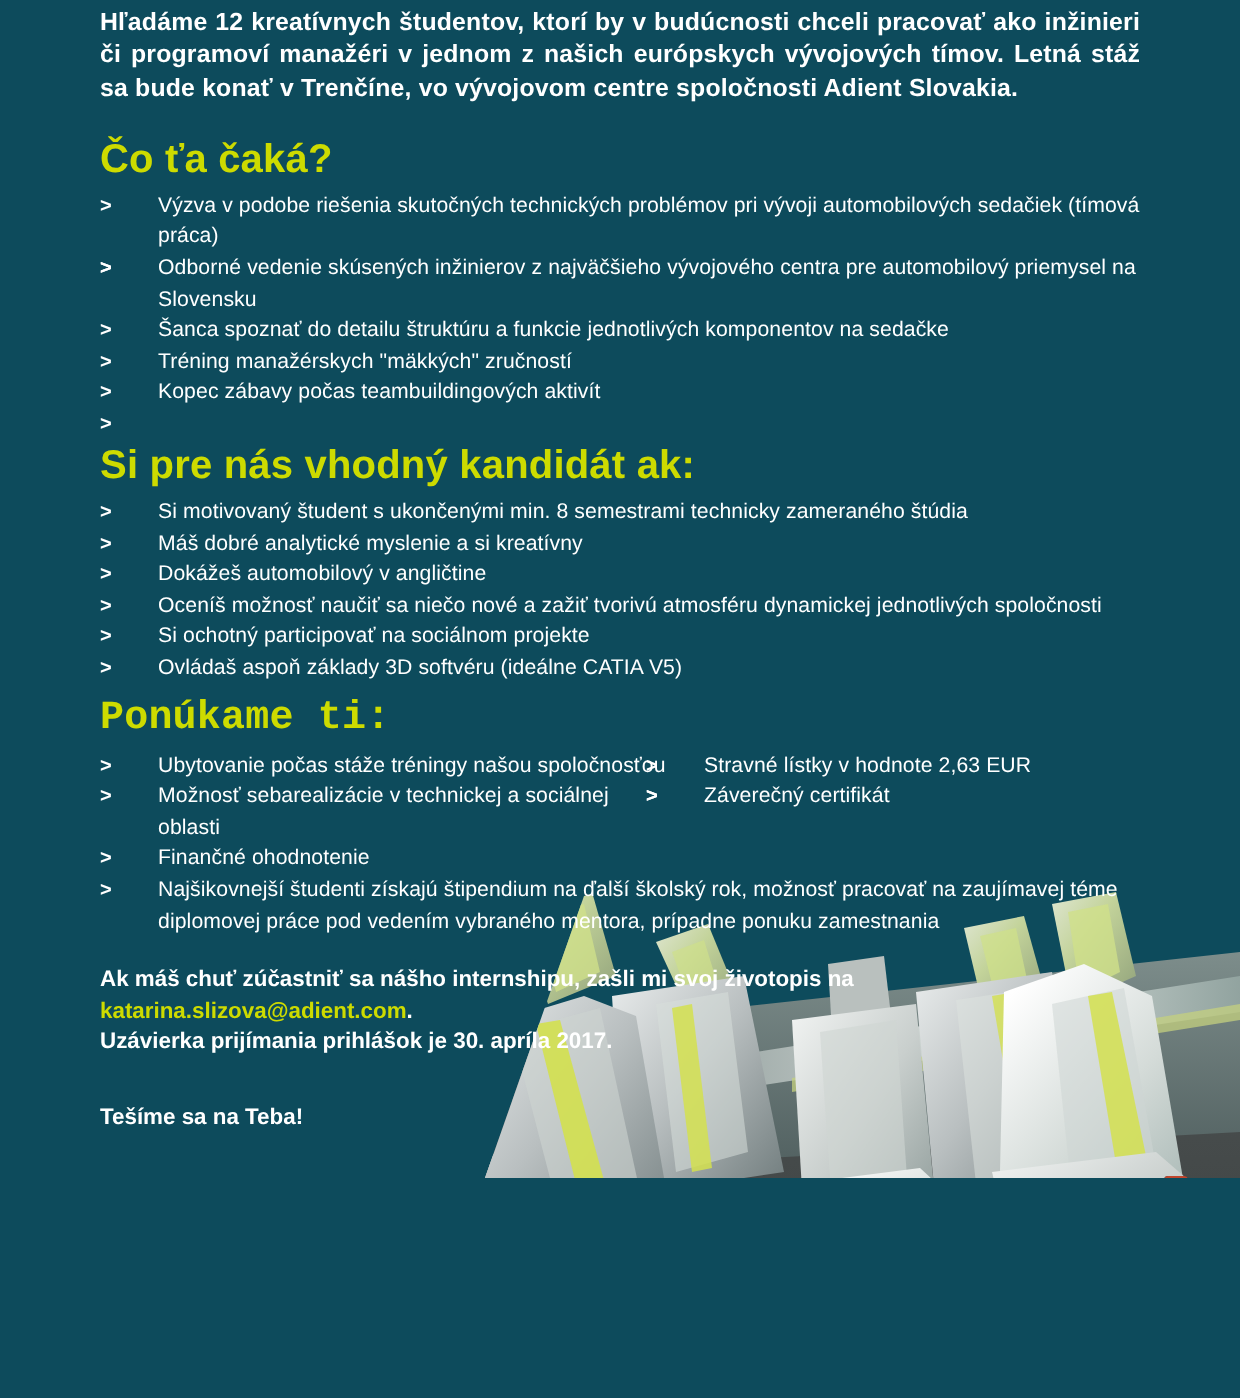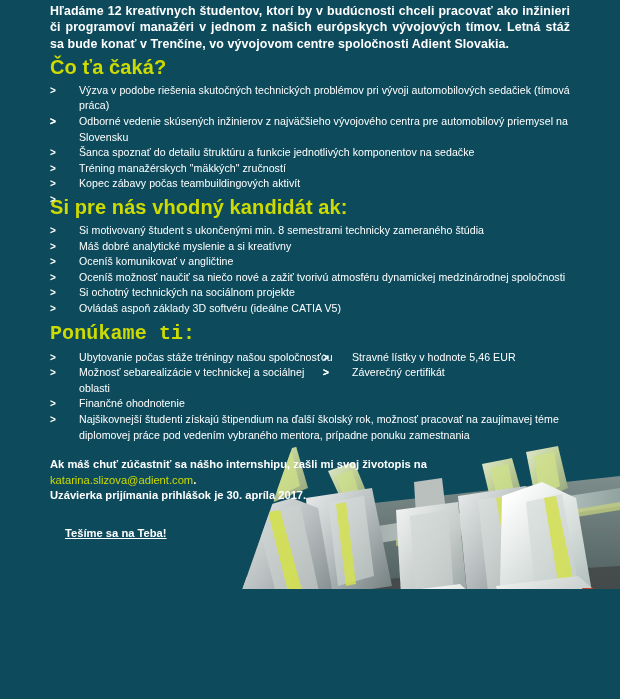--- a/index.html
+++ b/index.html
@@ -64,21 +64,21 @@
     padding-top: 3px;
     color: #ffffff;
     font-size: 12.4px;
     font-weight: bold;
     line-height: 16.3px;
     text-align: justify;
     letter-spacing: 0.1px;
   }
 
   h2.section-title {
-    margin: 3px 0 4px 0;
+    margin: 16px 0 4px 0;
     color: #cddb00;
     font-size: 20px;
     font-weight: bold;
     line-height: 24px;
     letter-spacing: 0.1px;
   }
   h2.section-title.tight { margin-top: 5px; font-family: Liberation Mono, monospace; }
 
   ul.bullets {
     list-style: none;
@@ -120,29 +120,28 @@
   .closing {
     margin: 14px 0 0 0;
     color: #ffffff;
     font-size: 11.2px;
     font-weight: bold;
     line-height: 15.5px;
   }
   .closing a.email {
     color: #cddb00;
     text-decoration: none;
-    font-weight: normal;
+    font-weight: bold;
   }
   .signoff {
-    margin: 22px 0 0 15px;
+    margin: 22px 0 0 0;
     color: #ffffff;
     font-size: 11.2px;
     font-weight: bold;
     line-height: 15.5px;
-    text-decoration: underline;
   }
 </style>
 </head>
 <body>
 
 <div class="poster">
 
   <div class="stripe-band"></div>
 
   <div class="artwork">
@@ -272,35 +271,35 @@
       <li><span class="chev">&gt;</span><span>Šanca spoznať do detailu štruktúru a funkcie jednotlivých komponentov na sedačke</span></li>
       <li><span class="chev">&gt;</span><span>Tréning manažérskych "mäkkých" zručností</span></li>
       <li><span class="chev">&gt;</span><span>Kopec zábavy počas teambuildingových aktivít</span></li>
       <li><span class="chev">&gt;</span></li>
     </ul>
 
     <h2 class="section-title">Si pre nás vhodný kandidát ak:</h2>
     <ul class="bullets">
       <li><span class="chev">&gt;</span><span>Si motivovaný študent s ukončenými min. 8 semestrami technicky zameraného štúdia</span></li>
       <li><span class="chev">&gt;</span><span>Máš dobré analytické  myslenie a si kreatívny</span></li>
-      <li><span class="chev">&gt;</span><span>Oceníš komunikovať v angličtine</span></li>
-      <li><span class="chev">&gt;</span><span>Oceníš možnosť naučiť sa niečo nové a zažiť tvorivú atmosféru dynamickej medzinárodnej spoločnosti</span></li>
-      <li><span class="chev">&gt;</span><span>Si ochotný technických na sociálnom projekte</span></li>
+      <li><span class="chev">&gt;</span><span>Dokážeš automobilový v angličtine</span></li>
+      <li><span class="chev">&gt;</span><span>Oceníš možnosť naučiť sa niečo nové a zažiť tvorivú atmosféru dynamickej jednotlivých spoločnosti</span></li>
+      <li><span class="chev">&gt;</span><span>Si ochotný participovať na sociálnom projekte</span></li>
       <li><span class="chev">&gt;</span><span>Ovládaš aspoň základy 3D softvéru (ideálne CATIA V5)</span></li>
     </ul>
 
     <h2 class="section-title tight">Ponúkame ti:</h2>
     <div class="cols">
       <ul class="bullets col-left">
         <li><span class="chev">&gt;</span><span>Ubytovanie počas stáže tréningy našou spoločnosťou</span></li>
         <li><span class="chev">&gt;</span><span>Možnosť sebarealizácie v technickej a sociálnej oblasti</span></li>
         <li><span class="chev">&gt;</span><span>Finančné ohodnotenie</span></li>
       </ul>
       <ul class="bullets col-right">
-        <li><span class="chev">&gt;</span><span>Stravné lístky v hodnote 5,46 EUR</span></li>
+        <li><span class="chev">&gt;</span><span>Stravné lístky v hodnote 2,63 EUR</span></li>
         <li><span class="chev">&gt;</span></li>
         <li><span class="chev">&gt;</span><span> Záverečný certifikát</span></li>
       </ul>
     </div>
     <ul class="bullets wide">
       <li><span class="chev">&gt;</span><span>Najšikovnejší študenti získajú štipendium na ďalší školský rok, možnosť pracovať na zaujímavej téme diplomovej práce pod vedením vybraného mentora, prípadne ponuku zamestnania</span></li>
     </ul>
 
     <p class="closing">
       <span>Ak máš chuť zúčastniť sa nášho internshipu, zašli mi svoj životopis na </span><a class="email" href="#">katarina.slizova@adient.com</a><span>.</span><br>

